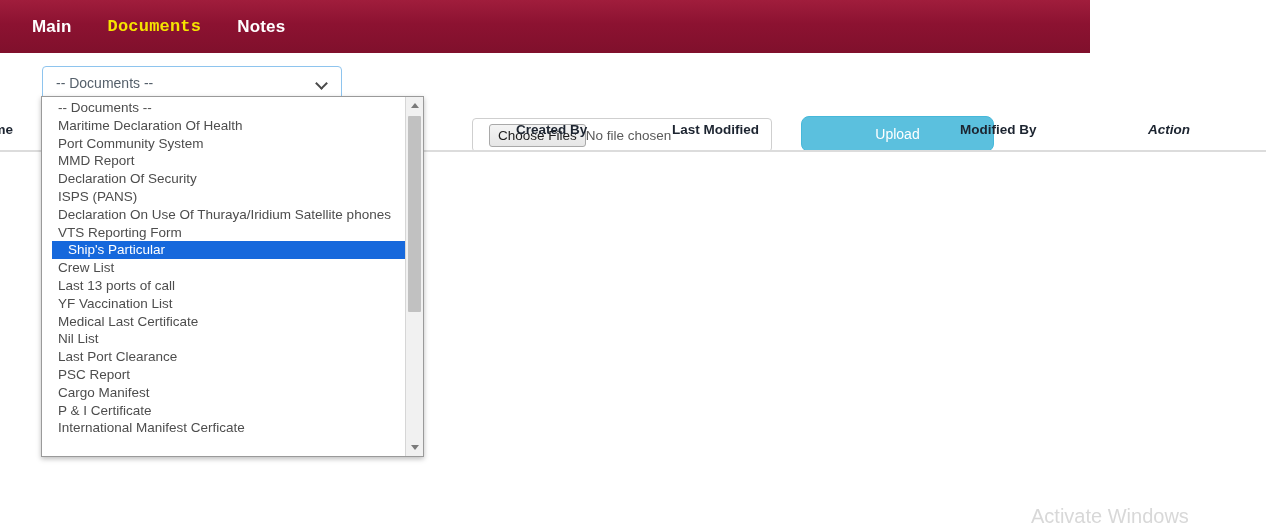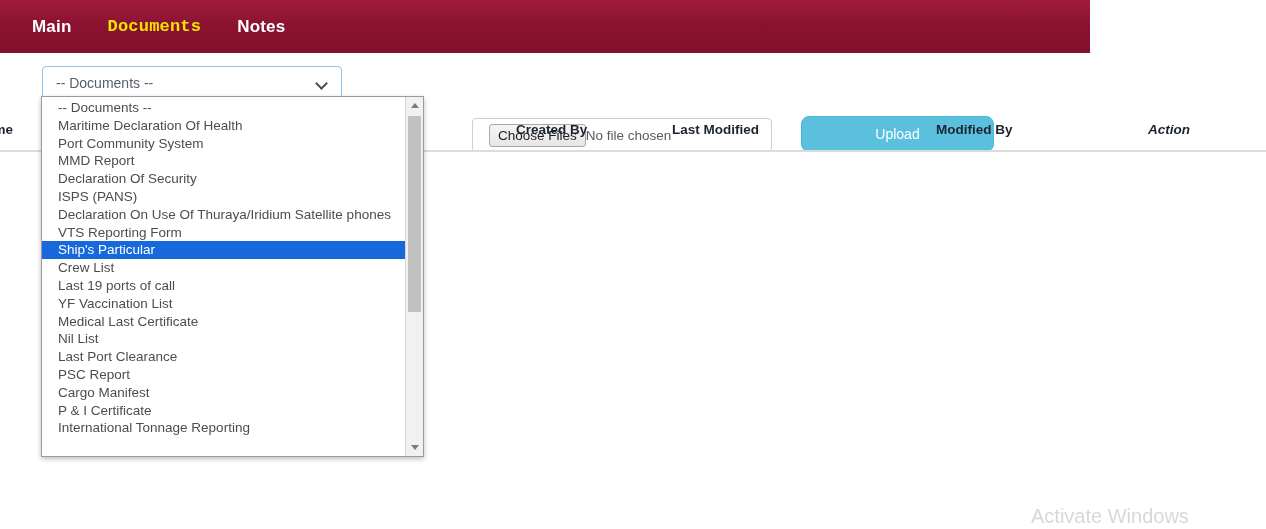--- a/index.html
+++ b/index.html
@@ -139,21 +139,21 @@
     position: absolute;
     top: 9px;
     font-size: 13.5px;
     font-weight: bold;
     color: #1c2430;
     white-space: nowrap;
   }
   .th-name     { left: -14px; }
   .th-created  { left: 516px; }
   .th-modified { left: 672px; }
-  .th-modby    { left: 936px; }
+  .th-modby    { left: 960px; }
   .th-action   { left: 1148px; font-style: italic; }
 
   
   .dropdown {
     position: absolute;
     left: 41px; top: 96px;
     width: 383px;
     height: 361px;
     background: #ffffff;
     border: 1px solid #9a9a9a;
@@ -172,20 +172,21 @@
     line-height: 17.8px;
     padding-left: 16px;
     font-size: 13.5px;
     color: #4d4d4d;
     white-space: nowrap;
     cursor: default;
   }
   .dd-item.selected {
     background: #1668dc;
     color: #ffffff;
+    margin-left: 10px;
   }
 
   
   .dd-scroll {
     width: 17px;
     background: #f1f1f1;
     border-left: 1px solid #d6d6d6;
     position: relative;
     flex: 0 0 17px;
     cursor: pointer;
@@ -263,29 +264,29 @@
       <div class="dd-item">-- Documents --</div>
       <div class="dd-item">Maritime Declaration Of Health</div>
       <div class="dd-item">Port Community System</div>
       <div class="dd-item">MMD Report</div>
       <div class="dd-item">Declaration Of Security</div>
       <div class="dd-item">ISPS (PANS)</div>
       <div class="dd-item">Declaration On Use Of Thuraya/Iridium Satellite phones</div>
       <div class="dd-item">VTS Reporting Form</div>
       <div class="dd-item selected">Ship's Particular</div>
       <div class="dd-item">Crew List</div>
-      <div class="dd-item">Last 19 ports of call</div>
+      <div class="dd-item">Last 13 ports of call</div>
       <div class="dd-item">YF Vaccination List</div>
       <div class="dd-item">Medical Last Certificate</div>
       <div class="dd-item">Nil List</div>
       <div class="dd-item">Last Port Clearance</div>
       <div class="dd-item">PSC Report</div>
       <div class="dd-item">Cargo Manifest</div>
       <div class="dd-item">P &amp; I Certificate</div>
-      <div class="dd-item">International Tonnage Reporting</div>
+      <div class="dd-item">International Manifest Cerficate</div>
     </div>
   <div class="dd-scroll">
     <div class="sb-arrow up">
         <i></i>
       </div>
     <div class="sb-thumb"></div>
     <div class="sb-arrow down">
         <i></i>
       </div>
   </div>

